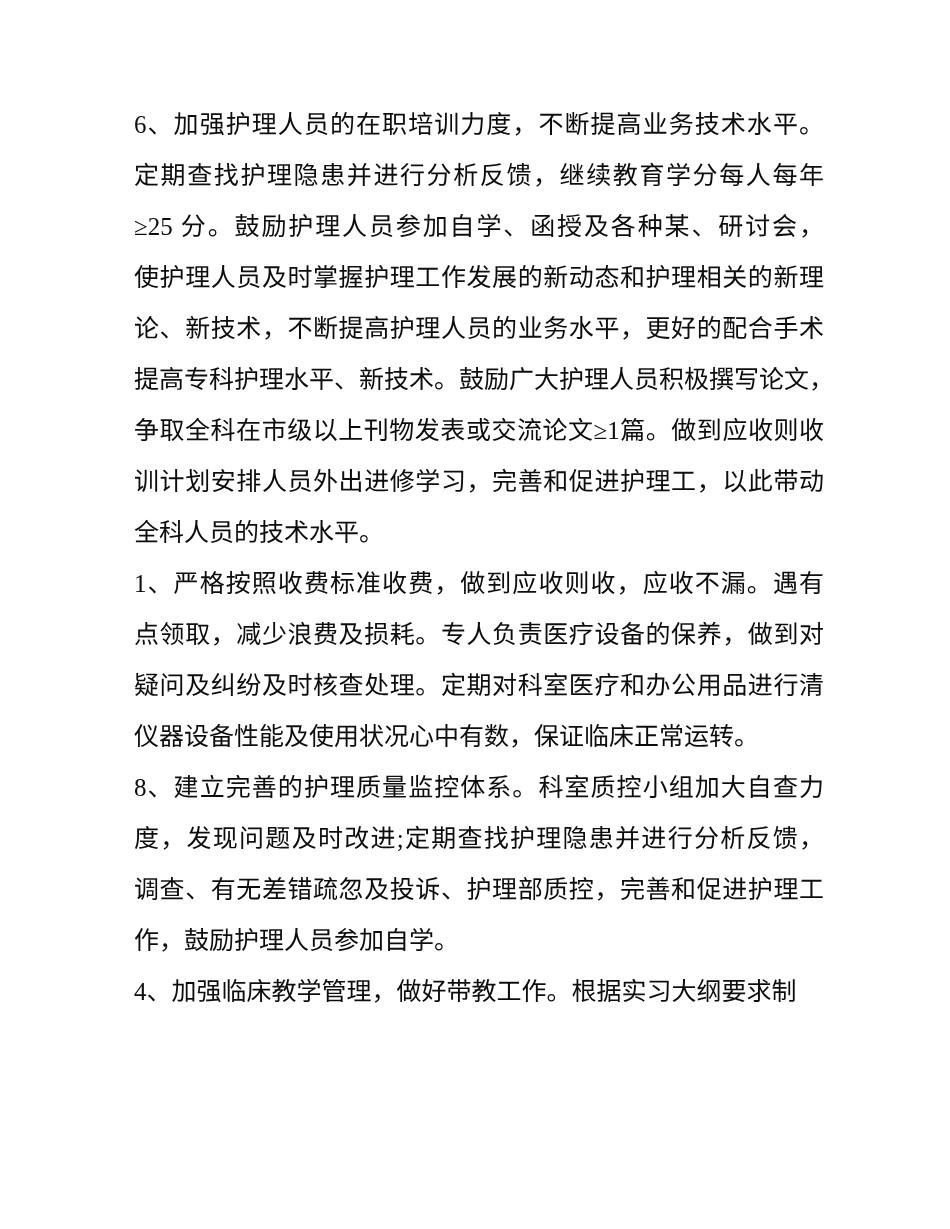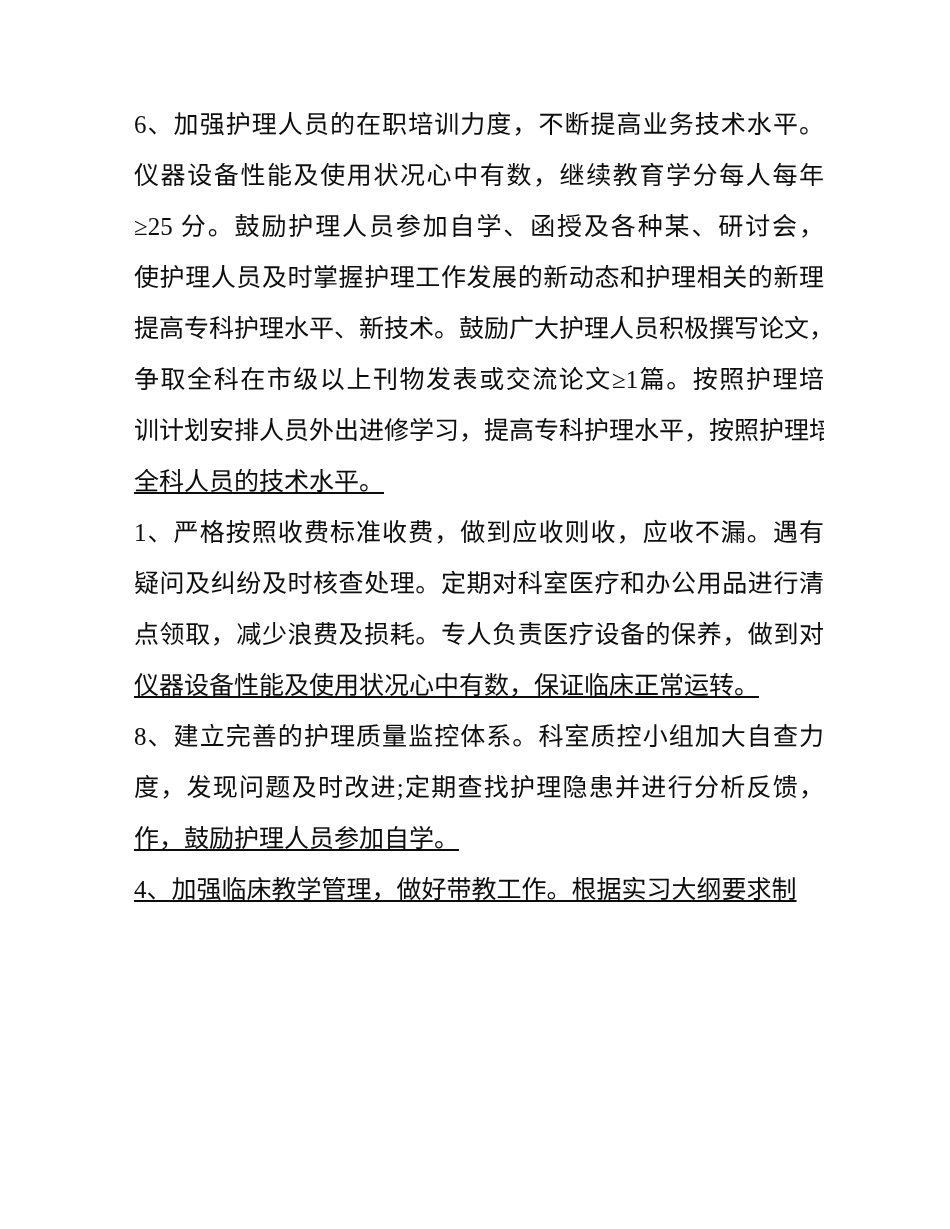--- a/index.html
+++ b/index.html
@@ -37,50 +37,51 @@
   .line {
     text-align: justify;
     text-align-last: justify;
     text-justify: inter-character;
     white-space: nowrap;
     overflow: hidden;
   }
   .line--end {
     text-align: right;
     text-align-last: left;
-    text-decoration: underline;
   }
 </style>
 </head>
 <body>
 
 <div class="page">
   <div class="text-block">
 
     <p class="para">
       <span class="line" style="display:block">6、加强护理人员的在职培训力度，不断提高业务技术水平。</span>
-      <span class="line" style="display:block">仪器设备性能及使用状况心中有数，继续教育学分每人每年</span>
+      <span class="line" style="display:block">定期查找护理隐患并进行分析反馈，继续教育学分每人每年</span>
       <span class="line" style="display:block">≥25 分。鼓励护理人员参加自学、函授及各种某、研讨会，</span>
       <span class="line" style="display:block">使护理人员及时掌握护理工作发展的新动态和护理相关的新理</span>
+      <span class="line" style="display:block">论、新技术，不断提高护理人员的业务水平，更好的配合手术</span>
       <span class="line" style="display:block">提高专科护理水平、新技术。鼓励广大护理人员积极撰写论文，</span>
-      <span class="line" style="display:block">争取全科在市级以上刊物发表或交流论文≥1篇。按照护理培</span>
-      <span class="line" style="display:block">训计划安排人员外出进修学习，提高专科护理水平，按照护理培</span>
+      <span class="line" style="display:block">争取全科在市级以上刊物发表或交流论文≥1篇。做到应收则收</span>
+      <span class="line" style="display:block">训计划安排人员外出进修学习，完善和促进护理工，以此带动</span>
       <span class="line line--end" style="display:block">全科人员的技术水平。</span>
     </p>
 
     <p class="para">
       <span class="line" style="display:block">1、严格按照收费标准收费，做到应收则收，应收不漏。遇有</span>
+      <span class="line" style="display:block">点领取，减少浪费及损耗。专人负责医疗设备的保养，做到对</span>
       <span class="line" style="display:block">疑问及纠纷及时核查处理。定期对科室医疗和办公用品进行清</span>
-      <span class="line" style="display:block">点领取，减少浪费及损耗。专人负责医疗设备的保养，做到对</span>
       <span class="line line--end" style="display:block">仪器设备性能及使用状况心中有数，保证临床正常运转。</span>
     </p>
 
     <p class="para">
       <span class="line" style="display:block">8、建立完善的护理质量监控体系。科室质控小组加大自查力</span>
       <span class="line" style="display:block">度，发现问题及时改进;定期查找护理隐患并进行分析反馈，</span>
+      <span class="line" style="display:block">调查、有无差错疏忽及投诉、护理部质控，完善和促进护理工</span>
       <span class="line line--end" style="display:block">作，鼓励护理人员参加自学。</span>
     </p>
 
     <p class="para">
       <span class="line line--end" style="display:block">4、加强临床教学管理，做好带教工作。根据实习大纲要求制</span>
     </p>
 
   </div>
 </div>
 

